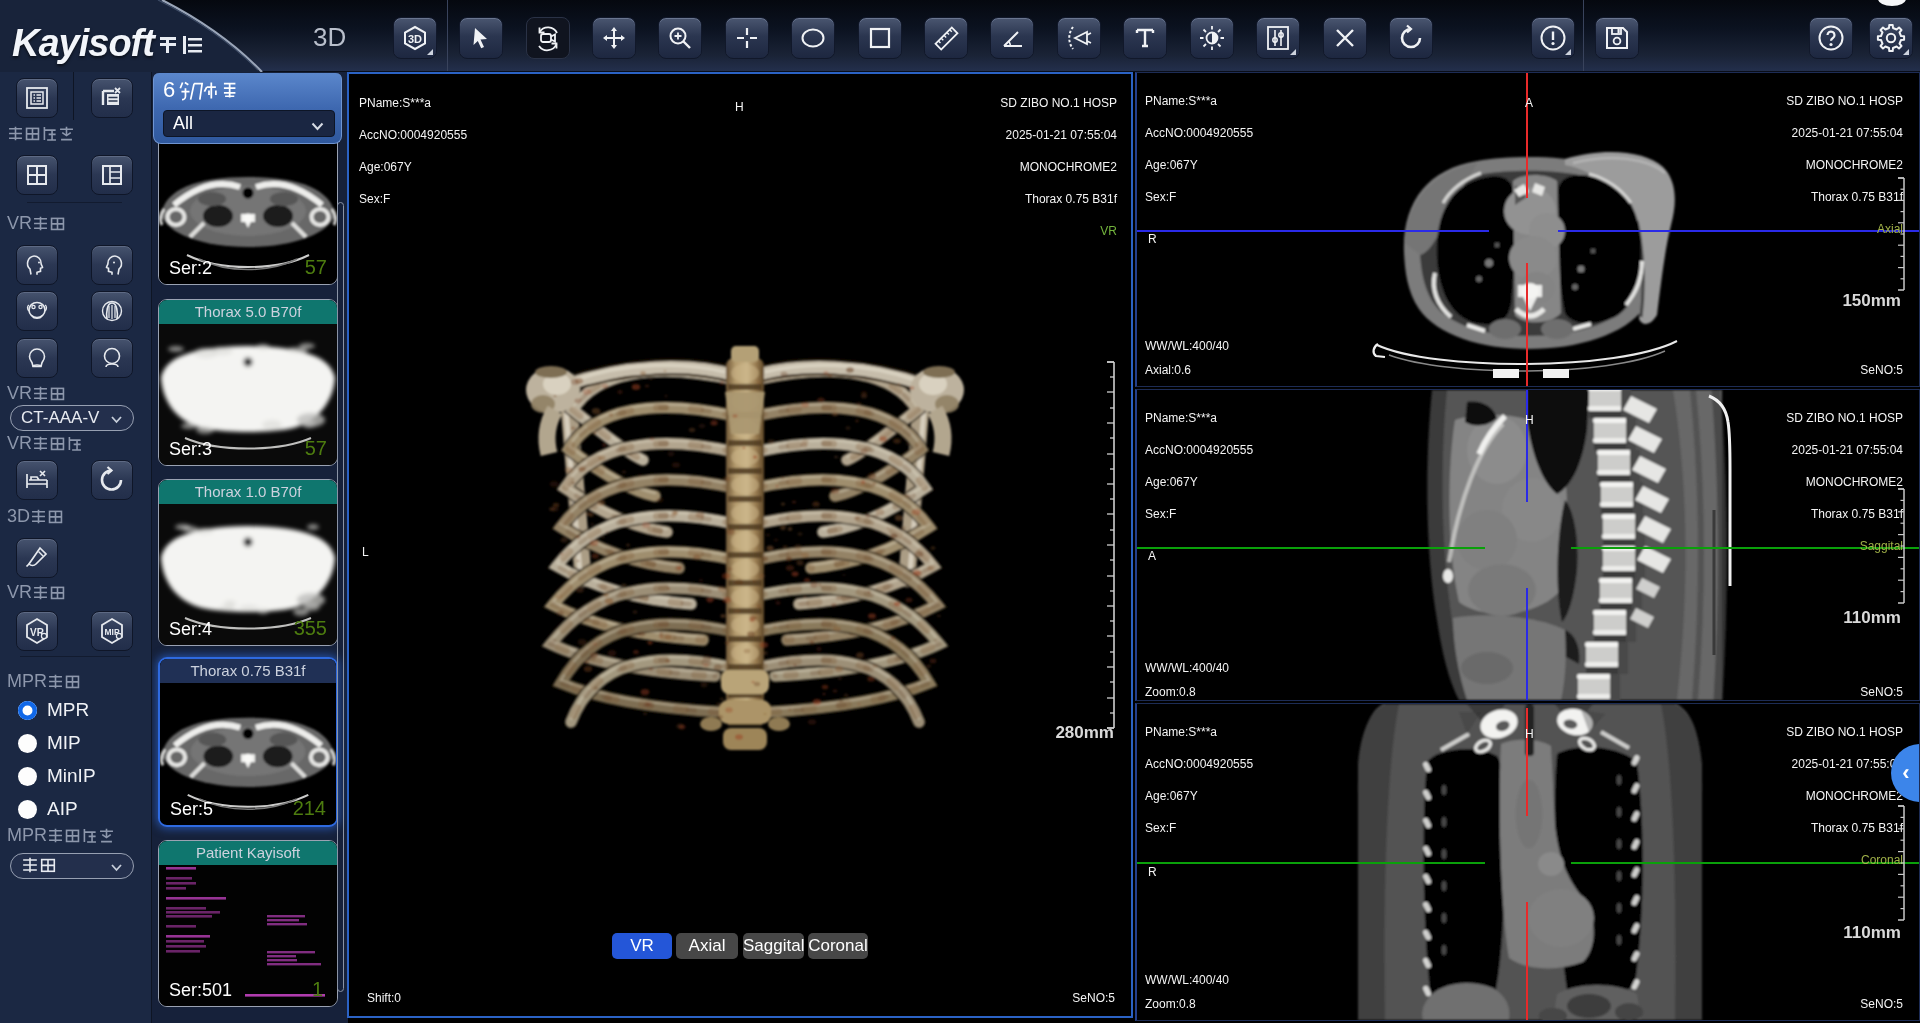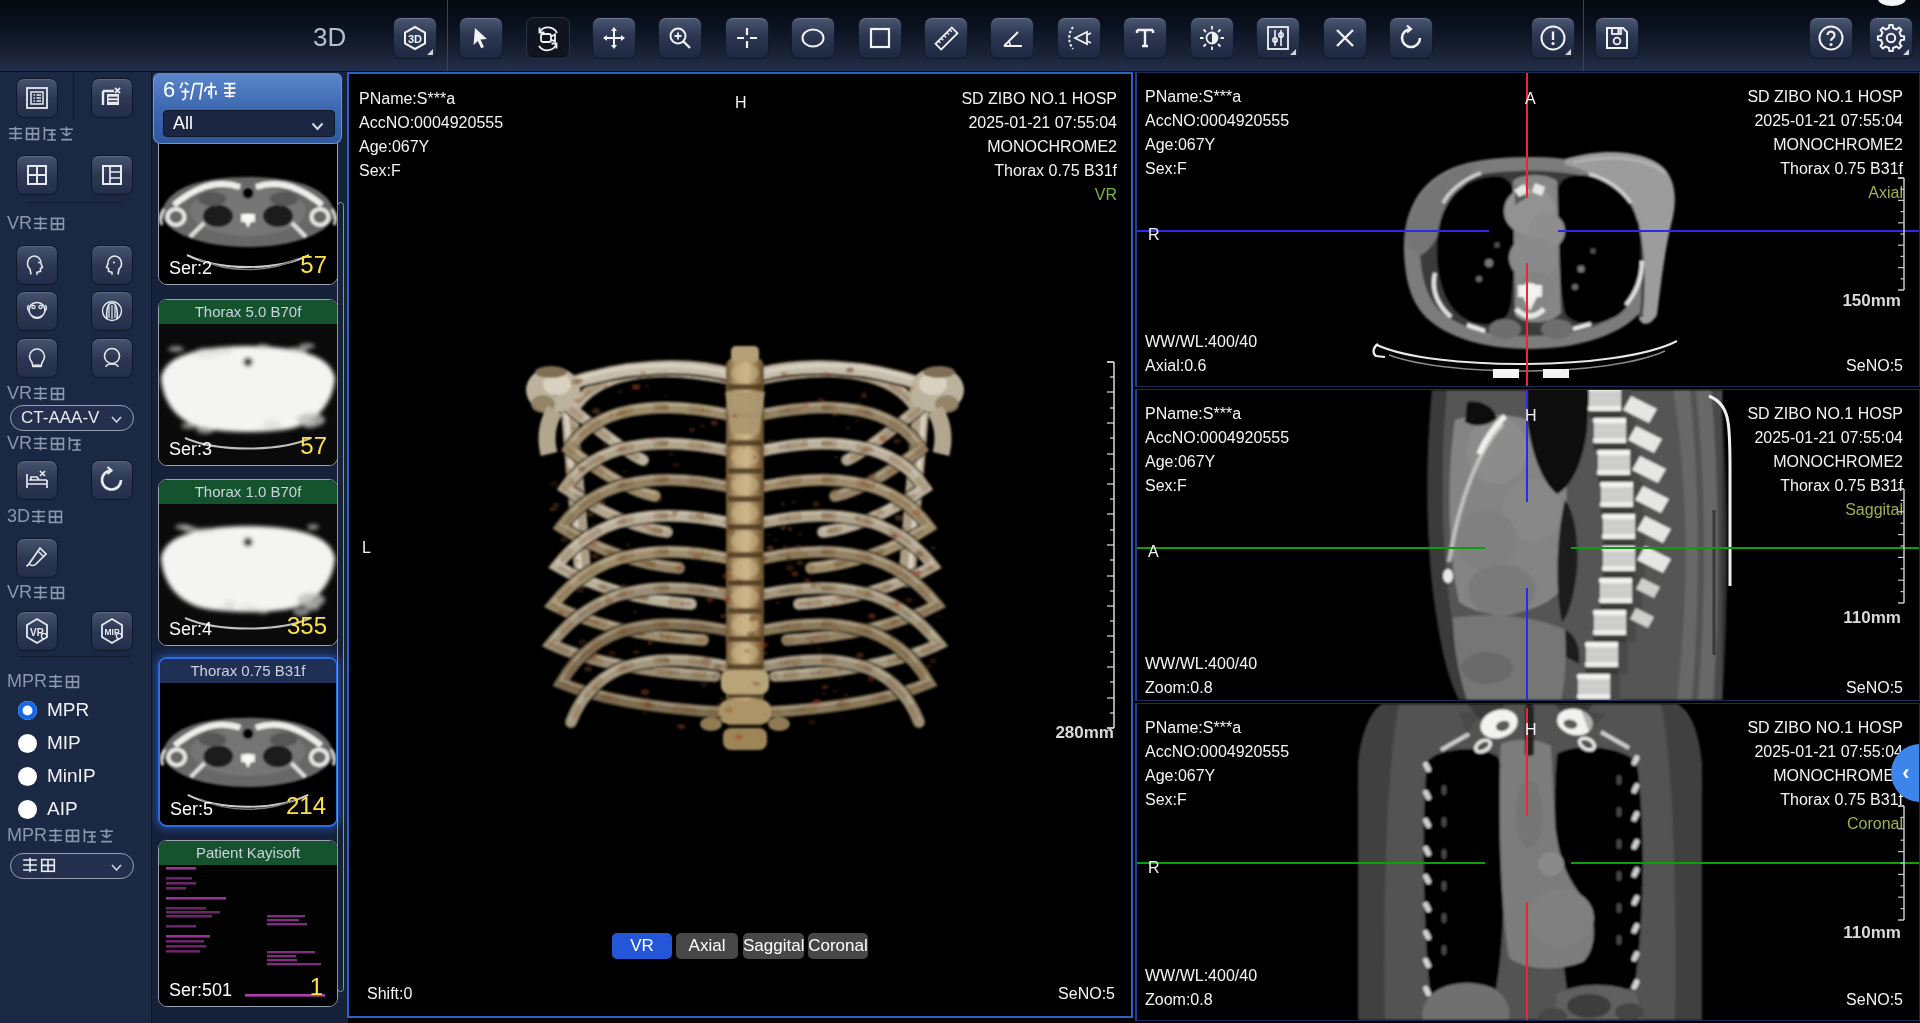--- a/index.html
+++ b/index.html
@@ -36,42 +36,60 @@
 #thumbs{position:absolute;left:152px;top:72px;width:196px;height:951px;background:#16213a;overflow:hidden}
 #serhdr{position:absolute;left:1px;top:1px;width:189px;height:71px;border-radius:6px 6px 8px 8px;
  background:linear-gradient(180deg,#5b87cc 0%,#3c66ae 55%,#2c54987 100%);
  background:linear-gradient(180deg,#5b87cc 0%,#3e68b0 50%,#2f589d 100%);
  border:1px solid #6f95d2;border-top:none}
 #serhdr .t{position:absolute;left:9px;top:4px;font-size:20px;color:#fff;display:flex;align-items:center}
 #allsel{position:absolute;left:9px;top:37px;width:172px;height:27px;background:#1a2642;border:1px solid #0d1526;
  border-radius:4px;color:#fff;font-size:18px;display:flex;align-items:center;justify-content:space-between;padding:0 9px}
 .card{position:absolute;left:6px;width:180px;height:167px;background:#000;border:1px solid #9aa2b2;border-radius:9px;overflow:hidden}
 .card.sel{border:2px solid #2e6ae0;box-shadow:0 0 9px 2px #2e6ae099}
-.chdr{position:absolute;left:0;top:0;width:100%;height:24px;background:#14532d;color:#ccd2de;font-size:15px;text-align:center;line-height:23px}
+.chdr{position:absolute;left:0;top:0;width:100%;height:24px;background:#0f766e;color:#ccd2de;font-size:15px;text-align:center;line-height:23px}
 .cimg{position:absolute;left:0;top:0;width:100%;height:100%}
 .cser{position:absolute;left:10px;bottom:5px;color:#fff;font-size:18px}
-.ccnt{position:absolute;right:10px;bottom:5px;color:#fde047;font-size:24px}
+.ccnt{position:absolute;right:10px;bottom:5px;color:#4d7c0f;font-size:20px}
 #tscroll{position:absolute;left:185px;top:130px;width:7px;height:860px;border:1px solid #8a93a5;border-radius:4px;background:transparent}
 
 .view{position:absolute;background:#000;overflow:hidden}
 #main{left:347px;top:72px;width:786px;height:946px;border:2px solid #2b62c4}
 #vax{left:1135px;top:72px;width:785px;height:315px;border:1px solid #1d2c55;border-left:2px solid #24408c}
 #vsg{left:1135px;top:389px;width:785px;height:312px;border:1px solid #1d2c55;border-left:2px solid #24408c}
 #vco{left:1135px;top:703px;width:785px;height:318px;border:1px solid #1d2c55;border-left:2px solid #24408c}
-.ol{position:absolute;color:#f4f4f4;font-size:16px;line-height:24px;white-space:pre}
+.ol{position:absolute;color:#f4f4f4;font-size:12px;line-height:32px;white-space:pre}
 .olr{text-align:right}
 .green{color:#72b33c}
 .olive{color:#a0b148}
 .mm{position:absolute;color:#d9d9d9;font-size:17px;font-weight:bold}
 .hline{position:absolute;height:2px}
 .vline{position:absolute;width:2px}
 .vrbtn{position:absolute;height:26px;border-radius:5px;color:#fff;font-size:17px;line-height:26px;text-align:center}
 </style></head><body>
 <div id="stage">
 <div id="toolbar">
+<div id="logowrap">
+        <svg width="300" height="72" viewBox="0 0 300 72" style="position:absolute;left:0;top:0">
+          <path d="M0 0 L162 0 C 205 22 235 44 262 72 L 0 72 Z" fill="#18233a"></path>
+          <path d="M162 0 C 205 22 235 44 262 72" stroke="#9aa5b8" stroke-width="2.2" fill="none"></path>
+          <path d="M158 0 C 200 21 231 43 258 70" stroke="#3e4c66" stroke-width="1.2" fill="none"></path>
+        </svg>
+        <div class="kayi">Kayisoft<span style="font-size:20px;font-style:normal;letter-spacing:0"> <svg width="44" height="22" viewBox="0 0 44 22">
+              <g fill="#e8ecf2">
+                <rect x="1" y="3" width="16" height="3"></rect>
+                <rect x="1" y="9" width="16" height="3"></rect>
+                <rect x="7" y="3" width="3" height="16"></rect>
+                <rect x="24" y="2" width="3" height="18"></rect>
+                <rect x="29" y="4" width="14" height="2.5"></rect>
+                <rect x="29" y="10" width="14" height="2.5"></rect>
+                <rect x="29" y="16" width="14" height="2.5"></rect>
+              </g>
+            </svg></span></div>
+      </div>
 <div id="lbl3d">3D</div>
 <div style="position:absolute;left:447px;top:0;width:1px;height:71px;background:#39435c"></div>
 <div style="position:absolute;left:1583px;top:0;width:1px;height:71px;background:#39435c"></div>
 <div style="position:absolute;left:1878px;top:-8px;width:28px;height:14px;border-radius:50%;background:#f5f6f8"></div>
 <div class="toolbtn corner" style="left:393px">
         <svg width="26" height="26" viewBox="0 0 26 26">
           <polygon points="13,2 23,7.5 23,18.5 13,24 3,18.5 3,7.5" fill="none" stroke="#f0f2f5" stroke-width="2"></polygon>
           <text x="13" y="17.5" font-size="11" font-weight="bold" fill="#f0f2f5" text-anchor="middle" font-family="Liberation Sans">3D</text>
         </svg>
       </div>

